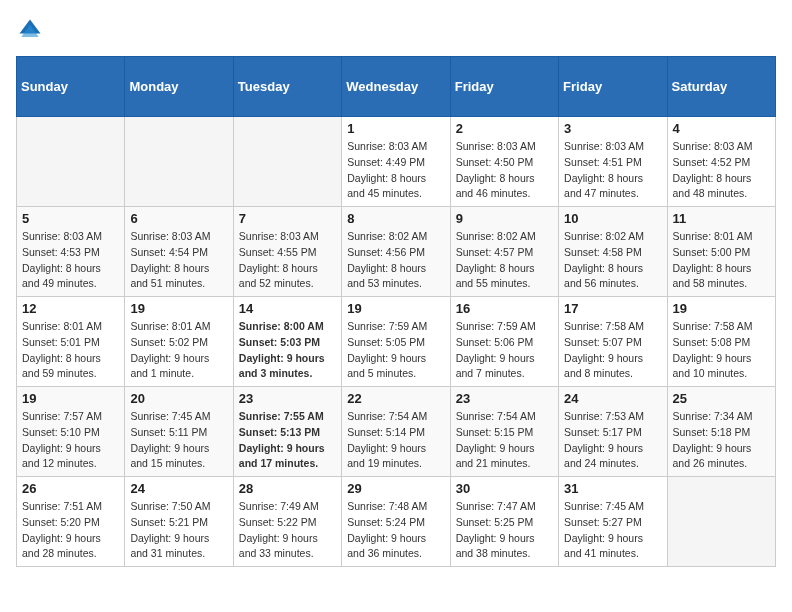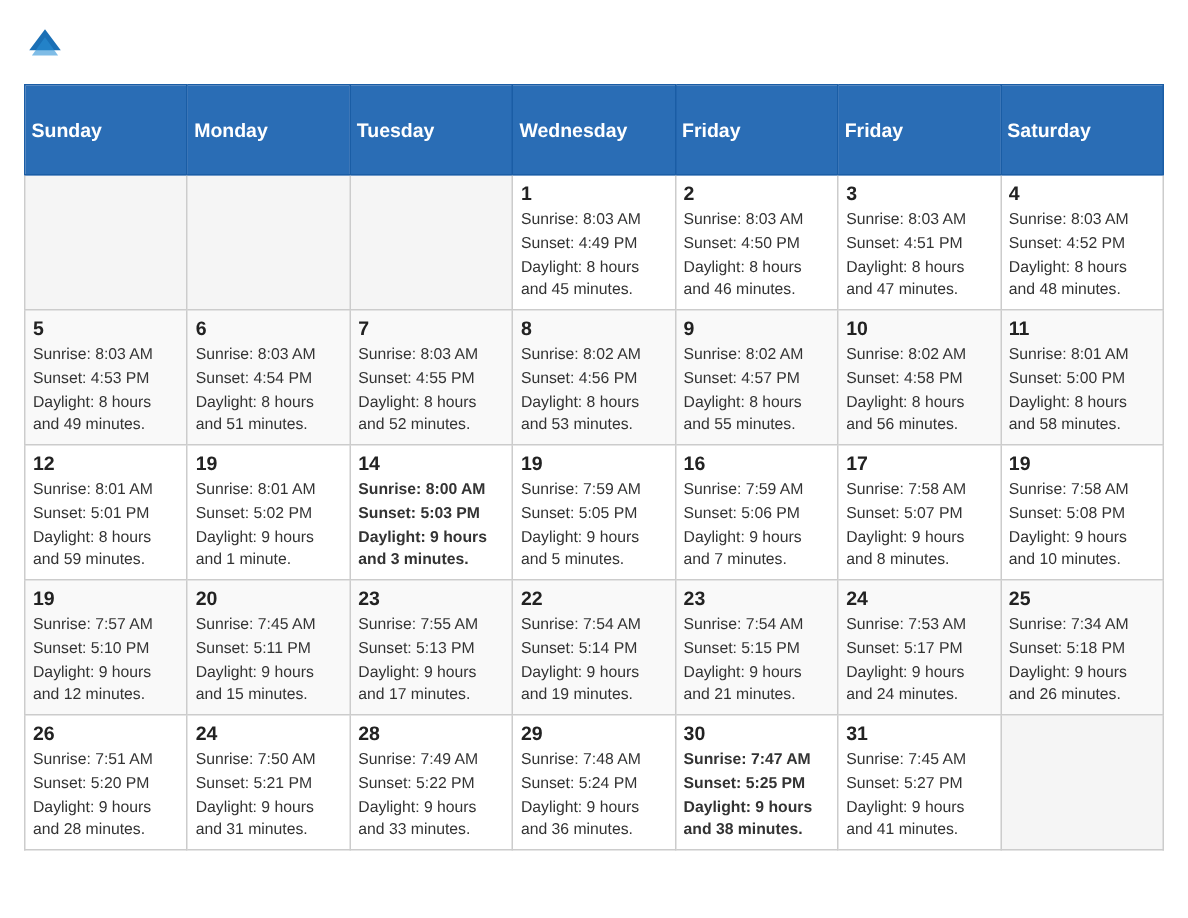--- a/index.html
+++ b/index.html
@@ -251,21 +251,21 @@
         </td>
         <td>
           <div class="day-number">20</div>
           <div class="day-info" style="white-space: pre-line;">Sunrise: 7:45 AM
 Sunset: 5:11 PM
 Daylight: 9 hours
 and 15 minutes.</div>
         </td>
         <td>
           <div class="day-number">23</div>
-          <div class="day-info" style="white-space: pre-line;">Sunrise: 7:55 AM
+          <div class="day-info" style="white-space: pre-line; font-weight: bold;">Sunrise: 7:55 AM
 Sunset: 5:13 PM
 Daylight: 9 hours
 and 17 minutes.</div>
         </td>
         <td>
           <div class="day-number">22</div>
           <div class="day-info" style="white-space: pre-line;">Sunrise: 7:54 AM
 Sunset: 5:14 PM
 Daylight: 9 hours
 and 19 minutes.</div>
@@ -316,21 +316,21 @@
         </td>
         <td>
           <div class="day-number">29</div>
           <div class="day-info" style="white-space: pre-line;">Sunrise: 7:48 AM
 Sunset: 5:24 PM
 Daylight: 9 hours
 and 36 minutes.</div>
         </td>
         <td>
           <div class="day-number">30</div>
-          <div class="day-info" style="white-space: pre-line; font-weight: bold;">Sunrise: 7:47 AM
+          <div class="day-info" style="white-space: pre-line;">Sunrise: 7:47 AM
 Sunset: 5:25 PM
 Daylight: 9 hours
 and 38 minutes.</div>
         </td>
         <td>
           <div class="day-number">31</div>
           <div class="day-info" style="white-space: pre-line;">Sunrise: 7:45 AM
 Sunset: 5:27 PM
 Daylight: 9 hours
 and 41 minutes.</div>

